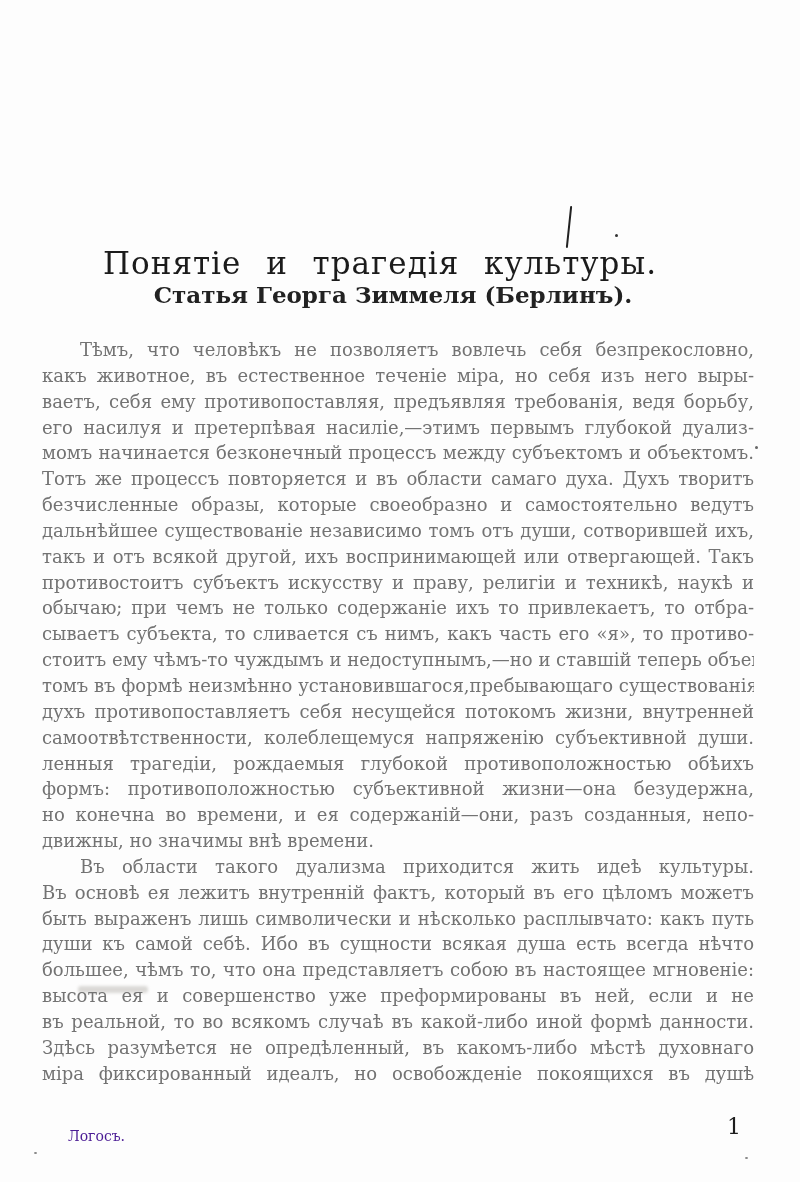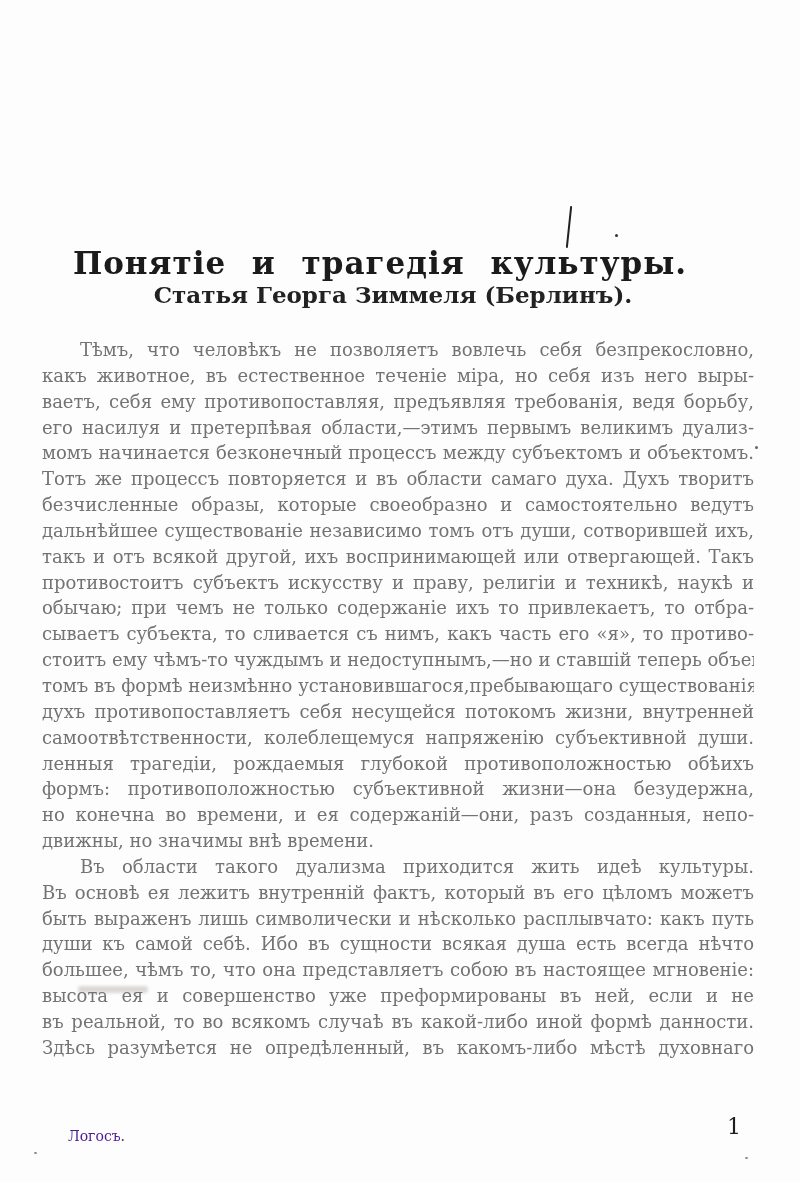--- a/index.html
+++ b/index.html
@@ -18,21 +18,21 @@
     font-family: "DejaVu Serif", serif;
   }
   .title {
     position: absolute;
     left: 0;
     top: 224px;
     width: 760px;
     text-align: center;
     font-family: "DejaVu Serif", serif;
     font-size: 31px;
-    font-weight: bold;
+    font-weight: normal;
     letter-spacing: 1px;
     word-spacing: 0.45em;
     color: #1b1b1b;
   }
   .subtitle {
     position: absolute;
     left: 0;
     top: 281px;
     width: 786px;
     text-align: center;
@@ -112,21 +112,21 @@
   <div class="smudge"></div>
 
   <h1 class="title">Понятіе и трагедія культуры.</h1>
 
   <h2 class="subtitle">Статья Георга Зиммеля (Берлинъ).</h2>
 
   <div class="body-text">
       <div class="line indent">Тѣмъ, что человѣкъ не позволяетъ вовлечь себя безпрекословно,</div>
       <div class="line">какъ животное, въ естественное теченіе міра, но себя изъ него выры-</div>
       <div class="line">ваетъ, себя ему противопоставляя, предъявляя требованія, ведя борьбу,</div>
-      <div class="line">его насилуя и претерпѣвая области,—этимъ первымъ великимъ дуализ-</div>
+      <div class="line">его насилуя и претерпѣвая насиліе,—этимъ первымъ глубокой дуализ-</div>
       <div class="line">момъ начинается безконечный процессъ между субъектомъ и объектомъ.</div>
       <div class="line">Тотъ же процессъ повторяется и въ области самаго духа. Духъ творитъ</div>
       <div class="line">безчисленные образы, которые своеобразно и самостоятельно ведутъ</div>
       <div class="line">дальнѣйшее существованіе независимо томъ отъ души, сотворившей ихъ,</div>
       <div class="line">такъ и отъ всякой другой, ихъ воспринимающей или отвергающей. Такъ</div>
       <div class="line">противостоитъ субъектъ искусству и праву, религіи и техникѣ, наукѣ и</div>
       <div class="line">обычаю; при чемъ не только содержаніе ихъ то привлекаетъ, то отбра-</div>
       <div class="line">сываетъ субъекта, то сливается съ нимъ, какъ часть его «я», то противо-</div>
       <div class="line">стоитъ ему чѣмъ-то чуждымъ и недоступнымъ,—но и ставшій теперь объек-</div>
       <div class="line">томъ въ формѣ неизмѣнно установившагося,пребывающаго существованія</div>
@@ -137,19 +137,20 @@
       <div class="line">но конечна во времени, и ея содержаній—они, разъ созданныя, непо-</div>
       <div class="line noj">движны, но значимы внѣ времени.</div>
       <div class="line indent">Въ области такого дуализма приходится жить идеѣ культуры.</div>
       <div class="line">Въ основѣ ея лежитъ внутренній фактъ, который въ его цѣломъ можетъ</div>
       <div class="line">быть выраженъ лишь символически и нѣсколько расплывчато: какъ путь</div>
       <div class="line">души къ самой себѣ. Ибо въ сущности всякая душа есть всегда нѣчто</div>
       <div class="line">большее, чѣмъ то, что она представляетъ собою въ настоящее мгновеніе:</div>
       <div class="line">высота ея и совершенство уже преформированы въ ней, если и не</div>
       <div class="line">въ реальной, то во всякомъ случаѣ въ какой-либо иной формѣ данности.</div>
       <div class="line">Здѣсь разумѣется не опредѣленный, въ какомъ-либо мѣстѣ духовнаго</div>
+      <div class="line">міра фиксированный идеалъ, но освобожденіе покоящихся въ душѣ</div>
     </div>
 
   <div class="footer-journal">Логосъ.</div>
 
   <div class="page-number">1</div>
 
 </div>
 
 </body></html>

